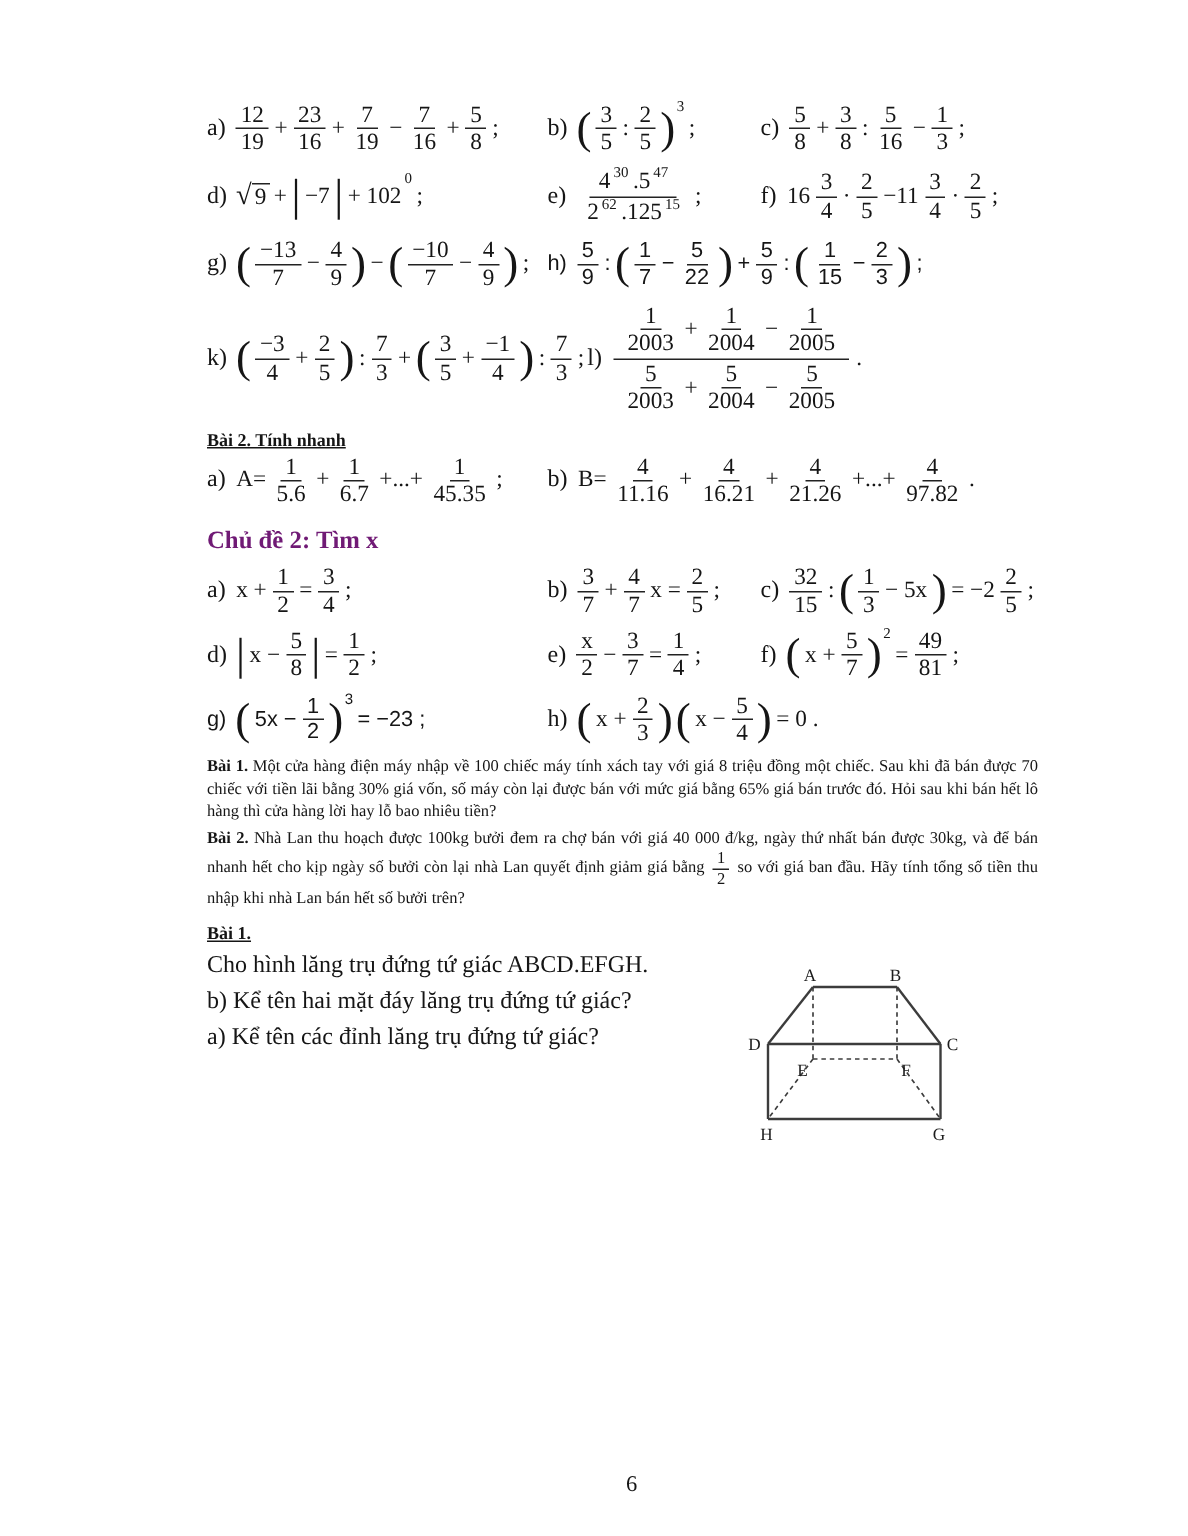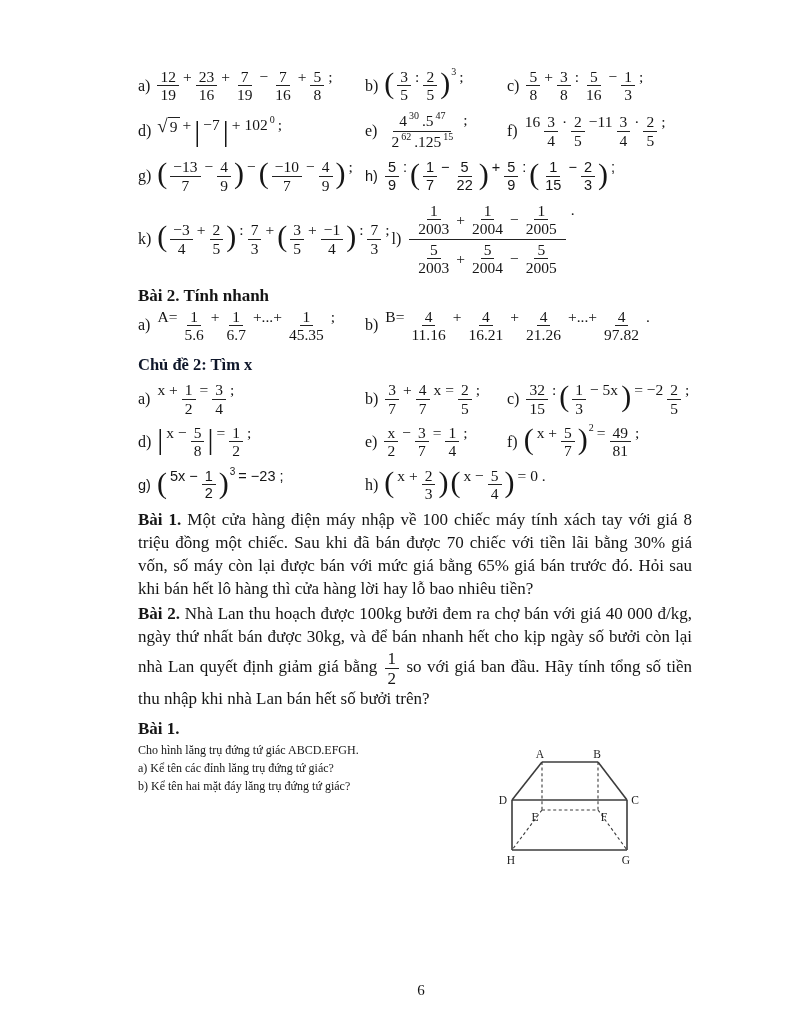--- a/index.html
+++ b/index.html
@@ -10,42 +10,42 @@
   
   .ex-row{display:flex;align-items:center;margin-bottom:7px;}
   .ex-item{display:flex;align-items:center;}
   .c1{flex:0 0 227px;}
   .c1k{flex:0 0 212px;}
   .c2{flex:0 0 142px;}
   .c3{flex:1 1 auto;}
   .eq-label{margin-right:5px;}
 
   
-  .math{display:inline-flex;font-size:15.5px;}
+  .math{display:inline-flex;align-items:center;font-size:15.5px;}
   .math .mt{white-space:pre;margin:0 2px;}
   .frac{display:inline-flex;flex-direction:column;align-items:center;margin:0 2px;
         line-height:1.12;vertical-align:middle;text-align:center;}
   .fn{border-bottom:1px solid #222;padding:0 3px 0 3px;display:block;}
   .fd{padding:0 3px;display:block;}
   .math sup,.bn sup{font-size:10px;line-height:1;align-self:flex-start;margin:0 1px 0 0;position:relative;top:-1px;}
   .bigd{font-size:30px;line-height:30px;font-family:"Liberation Serif",serif;font-weight:300;margin:0 1px;}
   .sqrt{display:inline-flex;align-items:flex-start;margin:0 1px;}
   .rsign{font-size:19px;line-height:1;}
   .rad{border-top:1px solid #222;padding:0 2px;margin-top:1px;}
   .bfrac{display:inline-flex;flex-direction:column;align-items:center;margin:0 3px;line-height:1.15;}
   .bn,.bd{display:flex;align-items:center;justify-content:center;padding:1px 4px;}
   .bn{border-bottom:1px solid #222;}
   .sans .math,.sans .eq-label{font-family:"Liberation Sans","DejaVu Sans",sans-serif;font-size:14.5px;}
 
   
-  .sec-heading{color:#0f172a;font-weight:700;font-size:16.5px;margin:12px 0 6px;}
-  .bai-heading{font-weight:700;font-size:17px;margin:8px 0 2px;}
-  .para{text-align:justify;line-height:1.34;margin:0 12px 3px 0;font-size:17px;}
+  .sec-heading{color:#701a75;font-weight:700;font-size:16.5px;margin:12px 0 6px;}
+  .bai-heading{font-weight:700;font-size:12px;margin:8px 0 2px;text-decoration:underline;}
+  .para{text-align:justify;line-height:1.34;margin:0 12px 3px 0;font-size:11px;}
   .para b{font-weight:700;}
-  .plain-line{line-height:1.5;font-size:12px;}
+  .plain-line{line-height:1.5;font-size:16px;}
   .sec4{position:relative;min-height:170px;}
   .fig{position:absolute;left:352px;top:26px;}
   .footer{position:absolute;left:138px;top:982px;width:566px;text-align:center;font-size:15px;}
 </style>
 </head>
 <body>
 
 <div class="page">
   <div class="content">
 
@@ -559,22 +559,22 @@
       <p class="para"><b>Bài 1.</b><span> Một cửa hàng điện máy nhập về 100 chiếc máy tính xách tay với giá 8 triệu đồng một chiếc. Sau khi đã bán được 70 chiếc với tiền lãi bằng 30% giá vốn, số máy còn lại được bán với mức giá bằng 65% giá bán trước đó. Hỏi sau khi bán hết lô hàng thì cửa hàng lời hay lỗ bao nhiêu tiền?</span></p>
       <p class="para"><b>Bài 2.</b><span> Nhà Lan thu hoạch được 100kg bưởi đem ra chợ bán với giá 40 000 đ/kg, ngày thứ nhất bán được 30kg, và để bán nhanh hết cho kịp ngày số bưởi còn lại nhà Lan quyết định giảm giá bằng </span><span class="frac">
             <span class="fn">1</span>
             <span class="fd">2</span>
           </span><span> so với giá ban đầu. Hãy tính tổng số tiền thu nhập khi nhà Lan bán hết số bưởi trên?</span></p>
     </div>
 
     <div class="sec4">
       <div class="bai-heading">Bài 1.</div>
       <div class="plain-line"> Cho hình lăng trụ đứng tứ giác ABCD.EFGH.</div>
+      <div class="plain-line">b) Kể tên hai mặt đáy lăng trụ đứng tứ giác?</div>
       <div class="plain-line">a) Kể tên các đỉnh lăng trụ đứng tứ giác?</div>
-      <div class="plain-line">b) Kể tên hai mặt đáy lăng trụ đứng tứ giác?</div>
 
       <div class="fig">
         <svg width="152" height="128" viewBox="0 0 152 128">
           <g stroke="#3c3c3c" stroke-width="1.6" fill="none">
             <line x1="52" y1="17" x2="108" y2="17"></line>
             <line x1="52" y1="17" x2="22" y2="55"></line>
             <line x1="108" y1="17" x2="137" y2="55"></line>
             <line x1="22" y1="55" x2="137" y2="55"></line>
             <line x1="22" y1="55" x2="22" y2="105"></line>
             <line x1="137" y1="55" x2="137" y2="105"></line>

